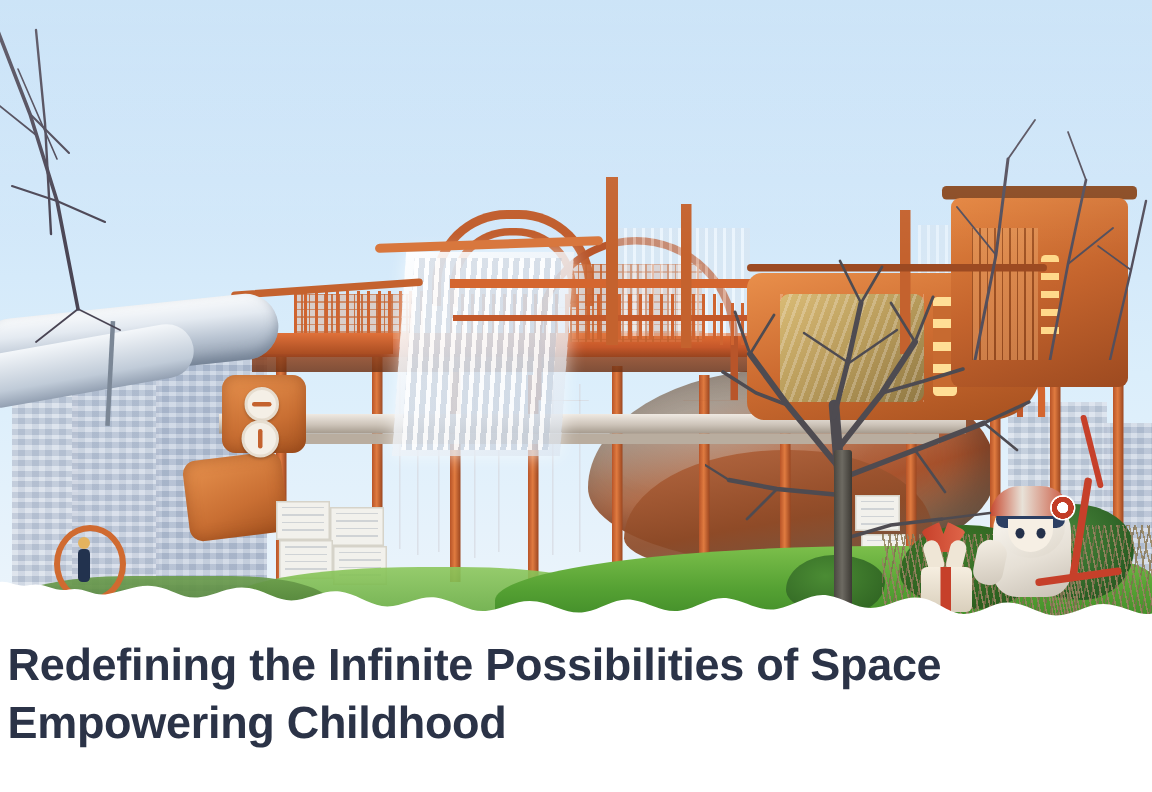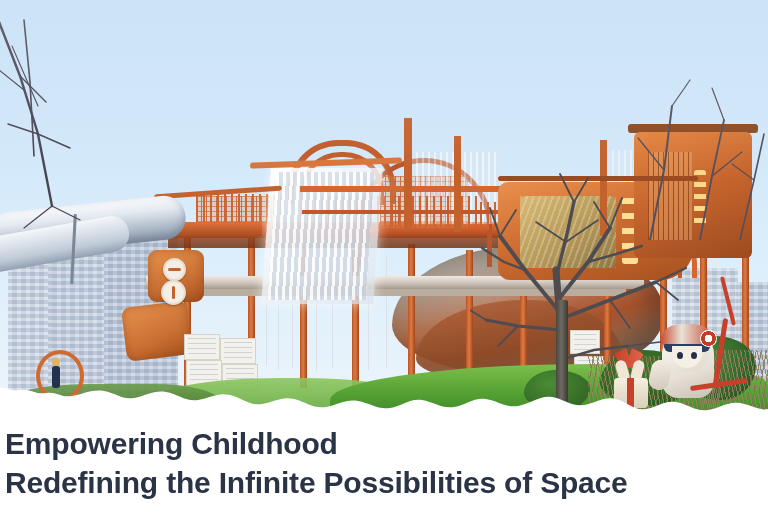--- a/index.html
+++ b/index.html
@@ -449,17 +449,17 @@
         C436,41 444,34 458,37 C472,40 480,46 494,44
         C508,42 518,34 532,37 C546,40 554,47 568,45
         C582,43 590,36 604,39 C618,42 626,49 640,47
         C654,45 662,39 676,42 C690,45 698,51 712,49
         C726,47 736,41 750,43 C760,44 764,47 768,46
         L768,150 Z"></path>
     </svg>
   </div>
 
   <div class="caption">
+    <div class="headline">Redefining the Infinite Possibilities of Space</div>
     <div class="headline">Empowering Childhood</div>
-    <div class="headline">Redefining the Infinite Possibilities of Space</div>
   </div>
 
 </div>
 
 </body></html>

